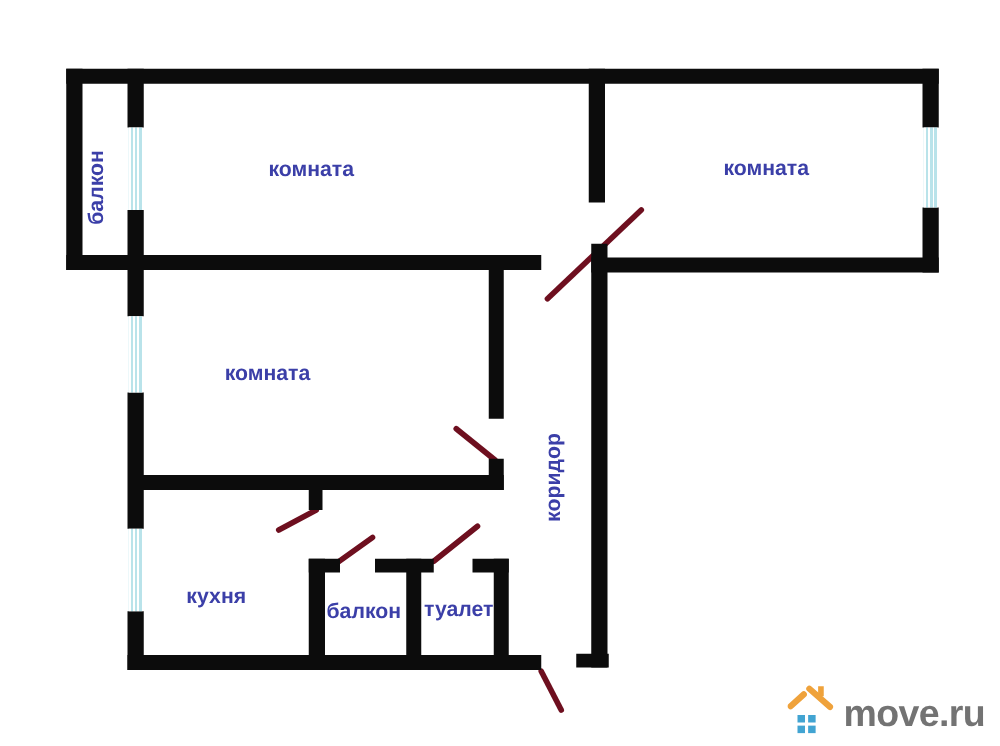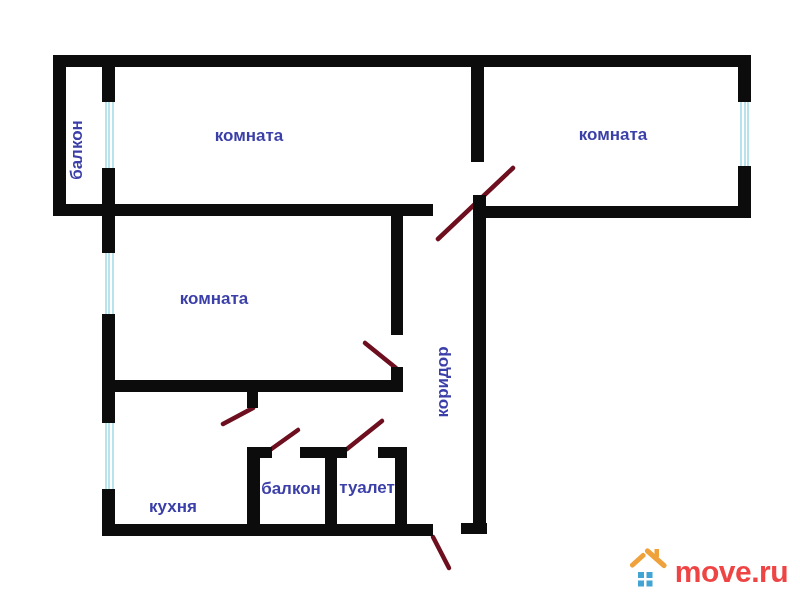--- a/index.html
+++ b/index.html
@@ -81,21 +81,21 @@
           <line x1="17.5" y1="5" x2="34" y2="19.5" stroke="#efa23b" stroke-width="5" stroke-linecap="round"></line>
           <rect x="24.5" y="3" width="4.5" height="8" fill="#efa23b"></rect>
         </g>
       <g id="squares-group">
           <rect x="8" y="26" width="6" height="6" fill="#42a4d2"></rect>
           <rect x="16.5" y="26" width="6" height="6" fill="#42a4d2"></rect>
           <rect x="8" y="34.5" width="6" height="6" fill="#42a4d2"></rect>
           <rect x="16.5" y="34.5" width="6" height="6" fill="#42a4d2"></rect>
         </g>
     </svg>
-    <span id="logo-text" style="color: #ef4444;">move.ru</span>
+    <span id="logo-text" style="color: #737373;">move.ru</span>
   </div>
 <div class="wall" style="left: 53px; top: 55px; width: 698px; height: 12px; background: rgb(12, 12, 12);"></div>
     <div class="wall" style="left: 53px; top: 55px; width: 13px; height: 161px; background: rgb(12, 12, 12);"></div>
     <div class="wall" style="left: 102px; top: 55px; width: 13px; height: 47px; background: rgb(12, 12, 12);"></div>
     <div class="wall" style="left: 102px; top: 168px; width: 13px; height: 48px; background: rgb(12, 12, 12);"></div>
     <div class="wall" style="left: 471px; top: 55px; width: 13px; height: 107px; background: rgb(12, 12, 12);"></div>
     <div class="wall" style="left: 738px; top: 55px; width: 13px; height: 47px; background: rgb(12, 12, 12);"></div>
     <div class="wall" style="left: 738px; top: 166px; width: 13px; height: 52px; background: rgb(12, 12, 12);"></div>
     <div class="wall" style="left: 53px; top: 204px; width: 380px; height: 12px; background: rgb(12, 12, 12);"></div>
     <div class="wall" style="left: 473px; top: 206px; width: 278px; height: 12px; background: rgb(12, 12, 12);"></div>
@@ -117,16 +117,16 @@
     <div class="wall" style="left: 102px; top: 524px; width: 331px; height: 12px; background: rgb(12, 12, 12);"></div>
     <div class="window" style="left: 103px; top: 102px; width: 11px; height: 66px;"></div>
     <div class="window" style="left: 103px; top: 253px; width: 11px; height: 61px;"></div>
     <div class="window" style="left: 103px; top: 423px; width: 11px; height: 66px;"></div>
     <div class="window" style="left: 739px; top: 102px; width: 11px; height: 64px;"></div>
     <div class="room-label vertical" style="left: 77px; top: 150px; color: rgb(59, 63, 168);">балкон</div>
     <div class="room-label" style="left: 249px; top: 136px; color: rgb(59, 63, 168);">комната</div>
     <div class="room-label" style="left: 613px; top: 135px; color: rgb(59, 63, 168);">комната</div>
     <div class="room-label" style="left: 214px; top: 299px; color: rgb(59, 63, 168);">комната</div>
     <div class="room-label vertical" style="left: 443px; top: 382px; color: rgb(59, 63, 168);">коридор</div>
-    <div class="room-label" style="left: 173px; top: 477px; color: rgb(59, 63, 168); margin-top: 30px;">кухня</div>
+    <div class="room-label" style="left: 173px; top: 477px; color: rgb(59, 63, 168);">кухня</div>
     <div class="room-label" style="left: 291px; top: 489px; color: rgb(59, 63, 168);">балкон</div>
     <div class="room-label" style="left: 367px; top: 488px; color: rgb(59, 63, 168);">туалет</div>
   </div>
 
 </body></html>

